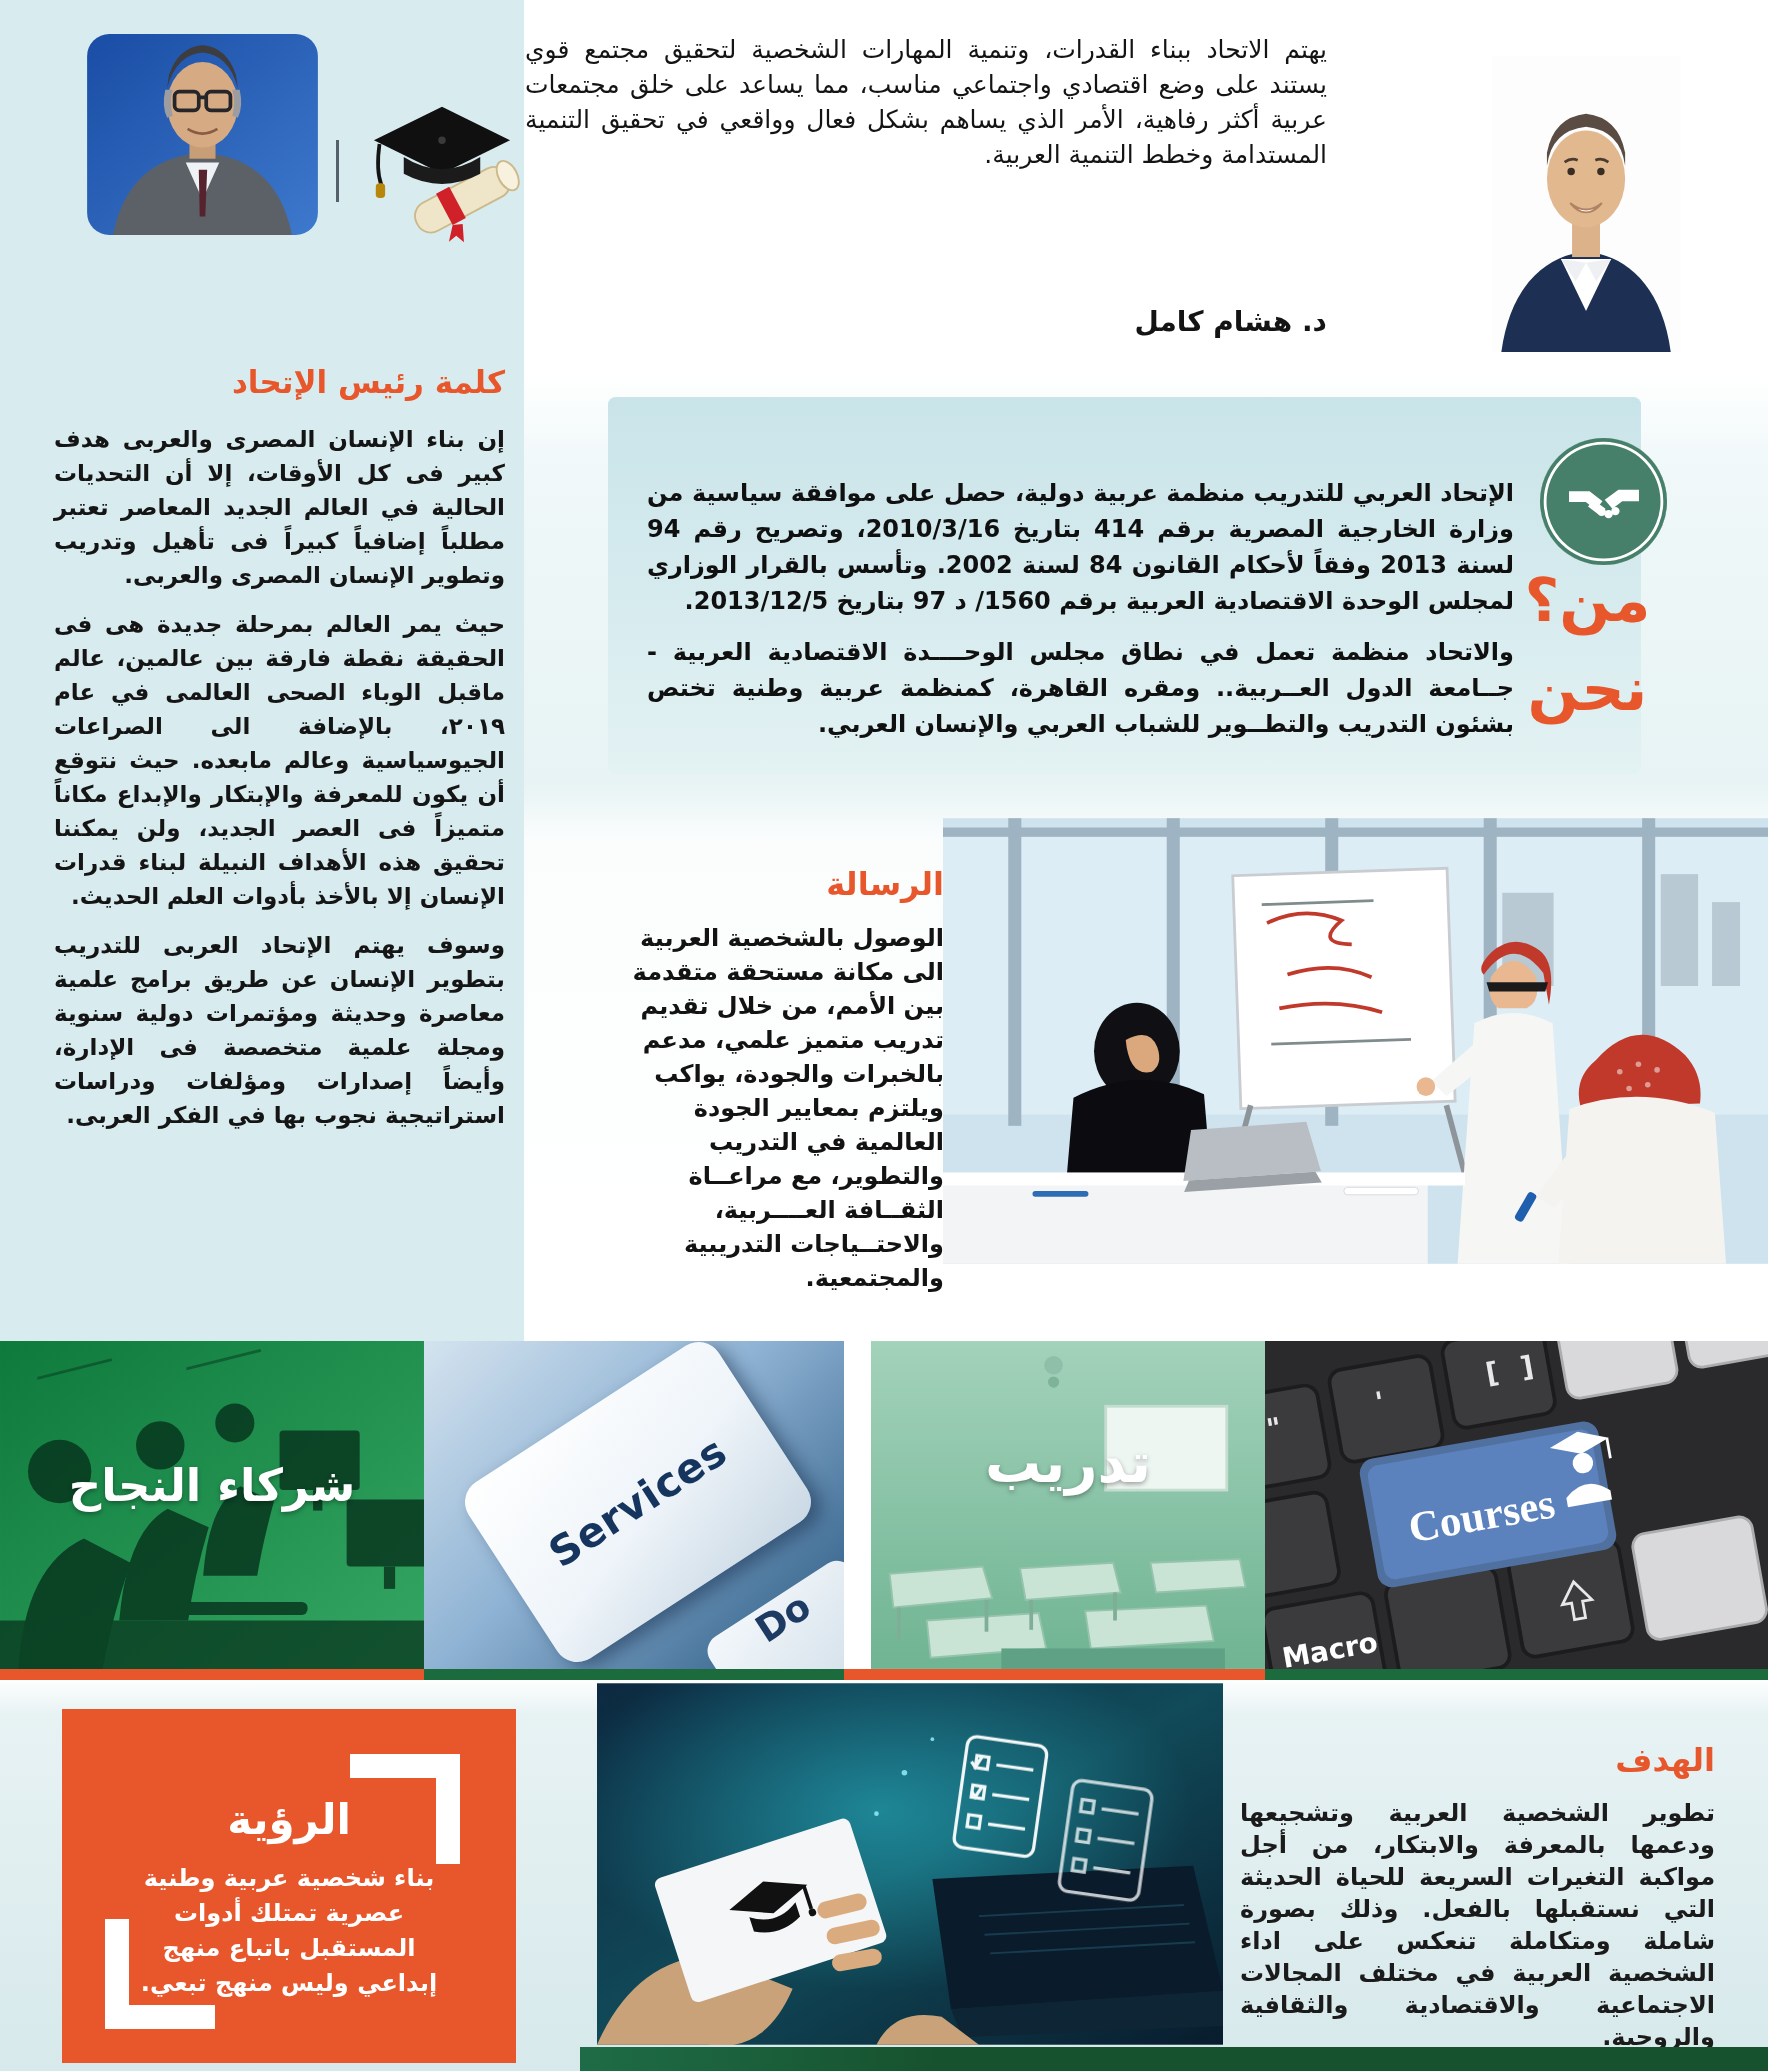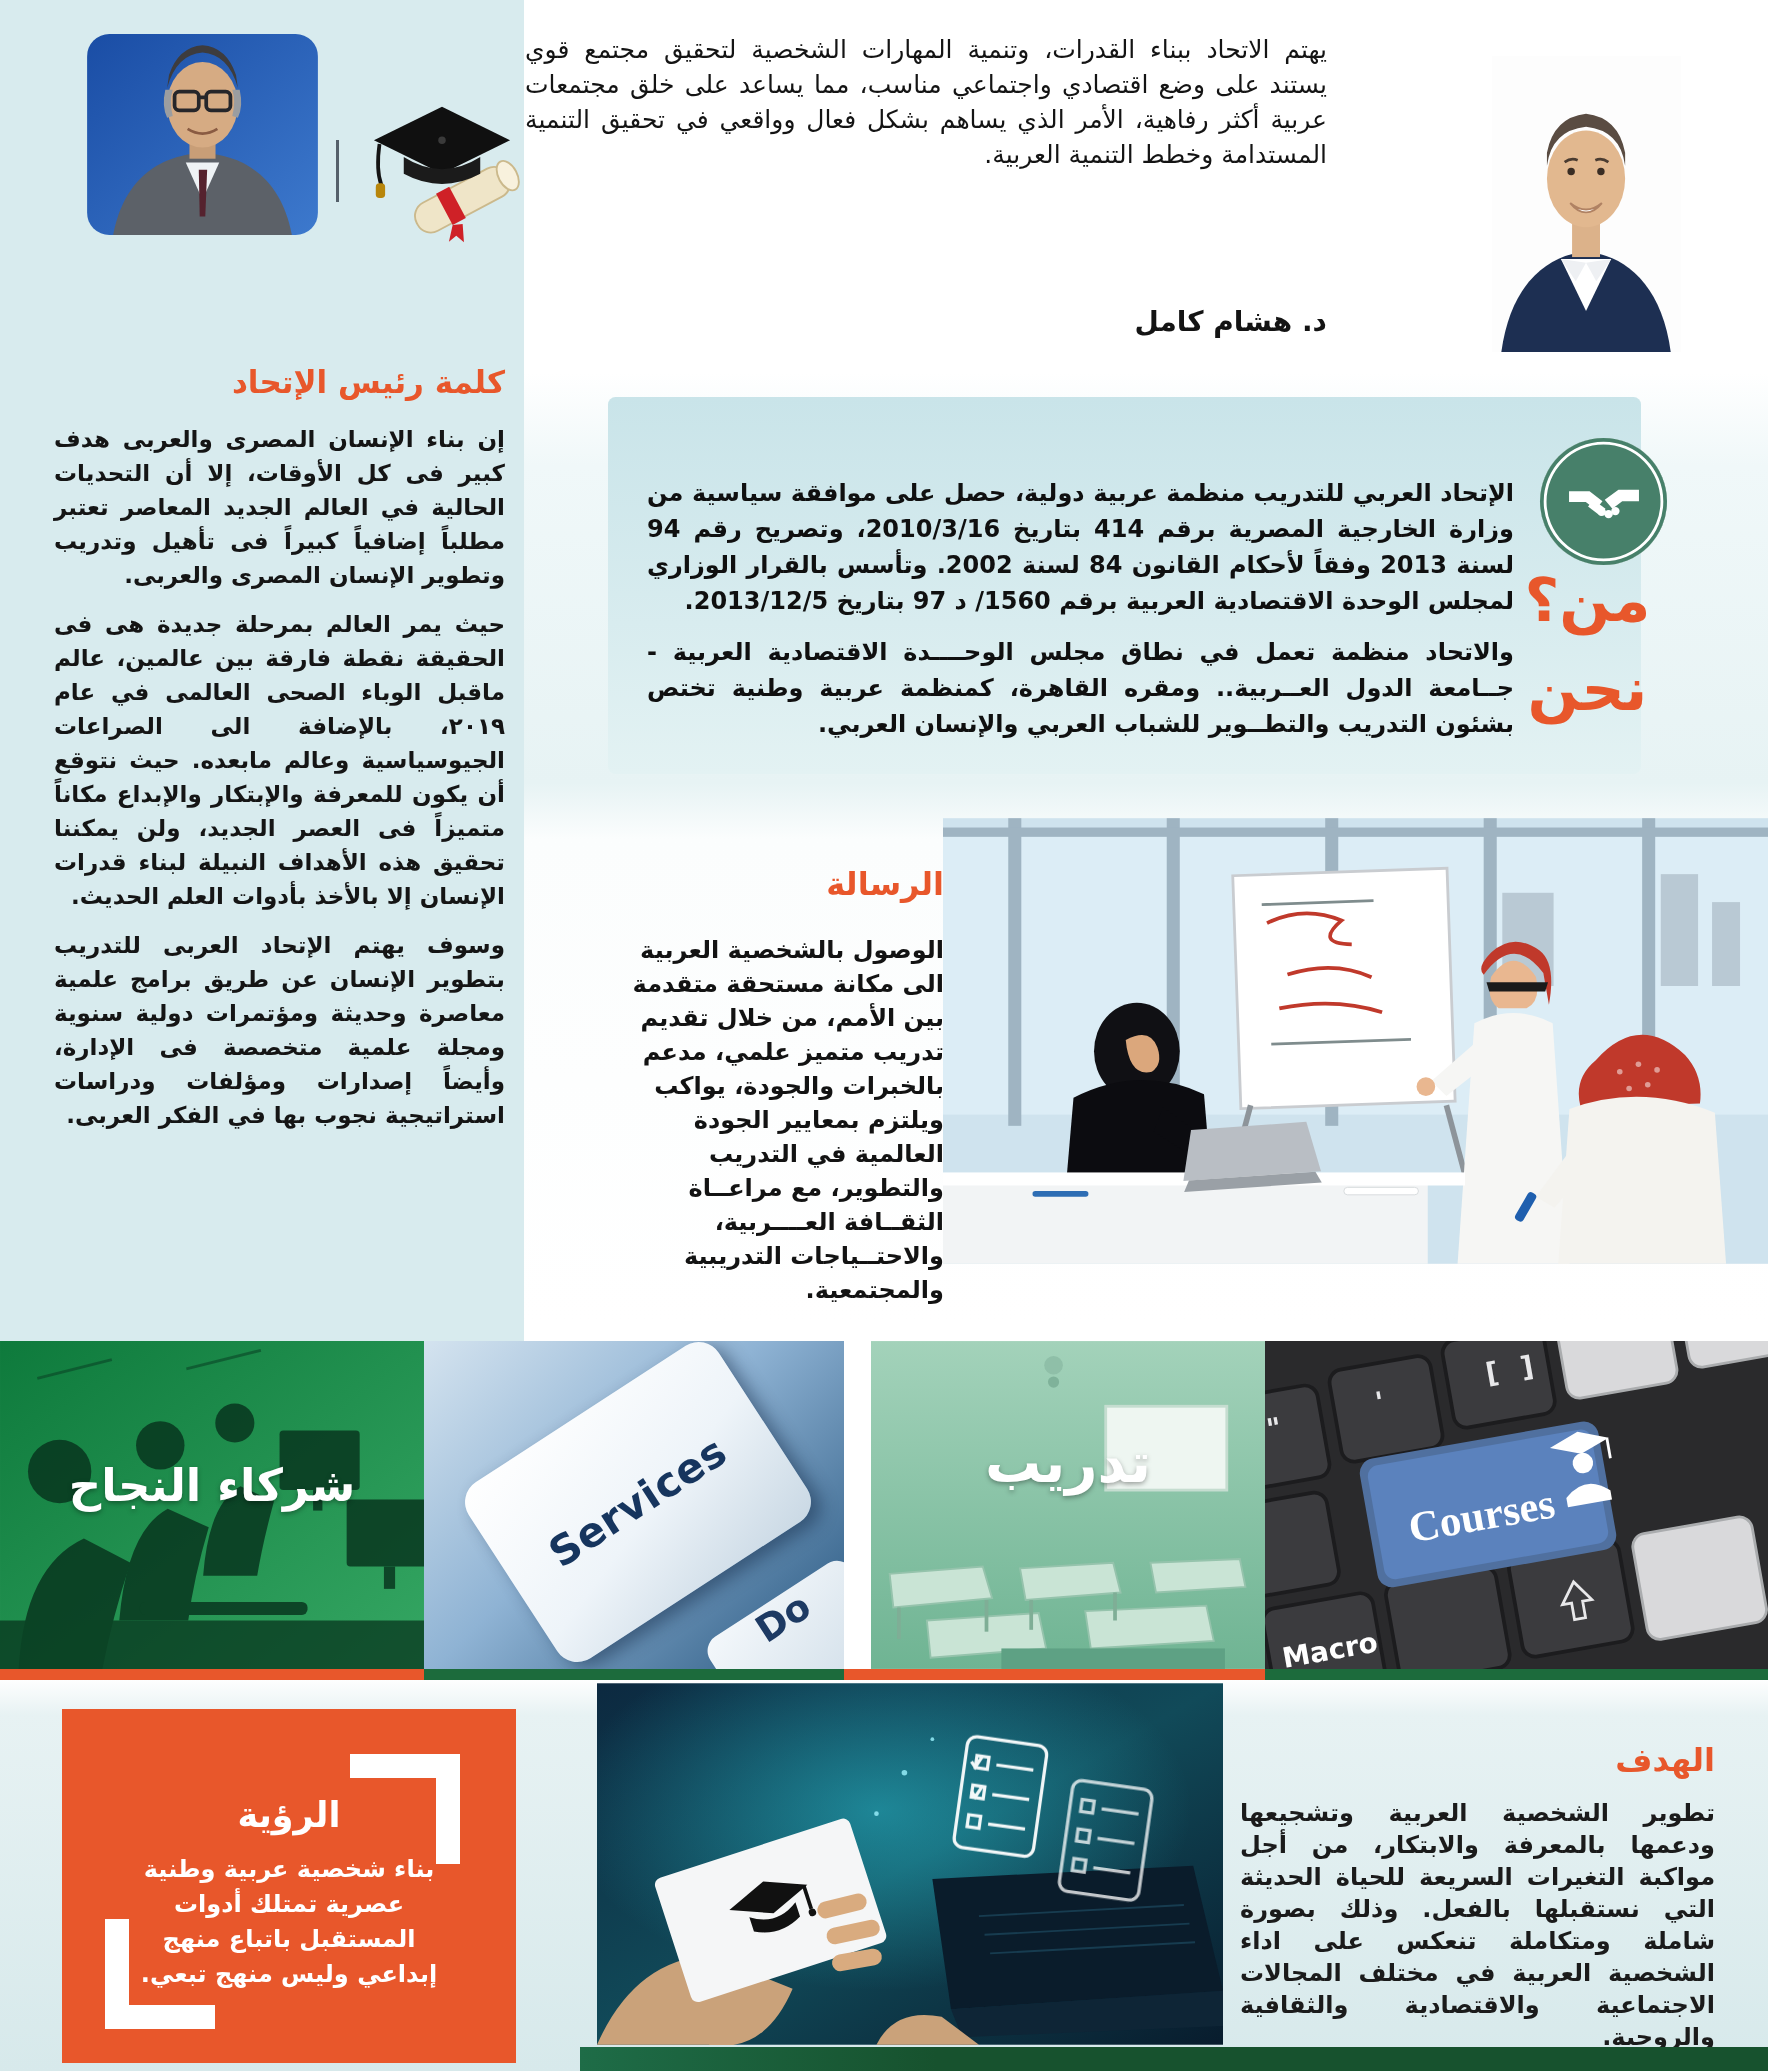--- a/index.html
+++ b/index.html
@@ -31,21 +31,21 @@
   .who-panel{left:608px;top:397px;width:1033px;height:377px;border-radius:7.5px;
              background:linear-gradient(180deg,#c9e4e9 0%,#d8ecef 60%,#e3f2f3 100%);}
   .who-text{left:647px;top:431px;width:867px;direction:rtl;color:#101010;margin-top:44px;}
   .who-text p{margin:0 0 15px 0;font-size:24px;line-height:36px;font-weight:700;text-align:justify;text-align-last:right;}
   .who-circle{left:1540px;top:438px;width:127px;height:127px;border-radius:50%;background:#47806a;
               box-shadow:inset 0 0 0 3.7px #47806a, inset 0 0 0 6.5px #ffffff;display:flex;align-items:center;justify-content:center;}
   .who-logo{left:1499px;top:556px;width:177px;text-align:center;color:#e8572b;font-weight:800;
             font-size:60px;line-height:89px;direction:rtl;}
   
   .mission-h{left:608px;top:865px;width:336px;direction:rtl;text-align:right;color:#e8572b;font-size:32px;font-weight:700;}
-  .mission-t{left:608px;top:921px;width:336px;direction:rtl;text-align:right;color:#131313;font-size:24px;line-height:34px;font-weight:700;margin-top:12px;}
+  .mission-t{left:608px;top:921px;width:336px;direction:rtl;text-align:right;color:#131313;font-size:24px;line-height:34px;font-weight:700;}
   .mission-photo{left:943px;top:818px;width:825px;height:446px;}
   
   .tile{top:1341px;height:328px;overflow:hidden;}
   .t1{left:0;width:424px;}
   .t2{left:424px;width:420px;background:linear-gradient(135deg,#d4e3ef 0%,#8fb3d4 45%,#27567f 100%);}
   .t3{left:844px;width:421px;padding-left:27px;}
   .t4{left:1265px;width:503px;background:#2a2a2c;}
   .band-label{position:absolute;left:0;right:0;text-align:center;color:#fff;font-weight:800;text-shadow:0 1.9px 5.6px rgba(0,0,0,.35);direction:rtl;}
   .t1 .band-label{top:118px;font-size:45px;}
   .t3 .band-label{top:89px;font-size:56px;}
@@ -59,21 +59,21 @@
       display:flex;align-items:flex-start;justify-content:center;color:#1d3a63;font-size:37px;font-weight:700;}
   .strip{top:1669px;height:11.2px;}
   .s1{left:0;width:424px;background:#e8572b;}
   .s2{left:424px;width:420px;background:#1c6b3c;}
   .s3{left:844px;width:421px;background:#e8572b;}
   .s4{left:1265px;width:503px;background:#1c6b3c;}
   
   .vision-box{left:62px;top:1709px;width:454px;height:354px;background:#e8572b;color:#fff;direction:rtl;}
   .corner-tr{position:absolute;top:45px;right:56px;width:86px;height:86px;border-top:24px solid #fff;border-right:24px solid #fff;}
   .corner-bl{position:absolute;bottom:34px;left:43px;width:86px;height:86px;border-bottom:24px solid #fff;border-left:24px solid #fff;}
-  .vision-box h3{margin:86px 0 17px 0;text-align:center;font-size:35px;font-weight:800;}
+  .vision-box h3{margin:86px 0 17px 0;text-align:center;font-size:42px;font-weight:800;}
   .vision-box p{margin:12px auto;width:326px;text-align:center;font-size:24px;line-height:35px;font-weight:700;}
   
   .bottom-photo{left:597px;top:1683px;width:626px;height:362px;}
   .goal-h{left:1240px;top:1741px;width:475px;direction:rtl;text-align:right;padding-left:0;color:#e8572b;font-size:32px;font-weight:700;}
   .goal-h span{margin-left:78px;display:inline-block;}
   .goal-t{left:1240px;top:1797px;width:475px;direction:rtl;text-align:justify;text-align-last:right;color:#1b1b1b;font-size:24px;line-height:32px;font-weight:700;}
   .bottom-bar{left:580px;top:2047px;width:1189px;height:24px;background:linear-gradient(90deg,#1e6c47 0%,#17522e 30%,#17522e 100%);}
 </style>
 </head>
 <body>

